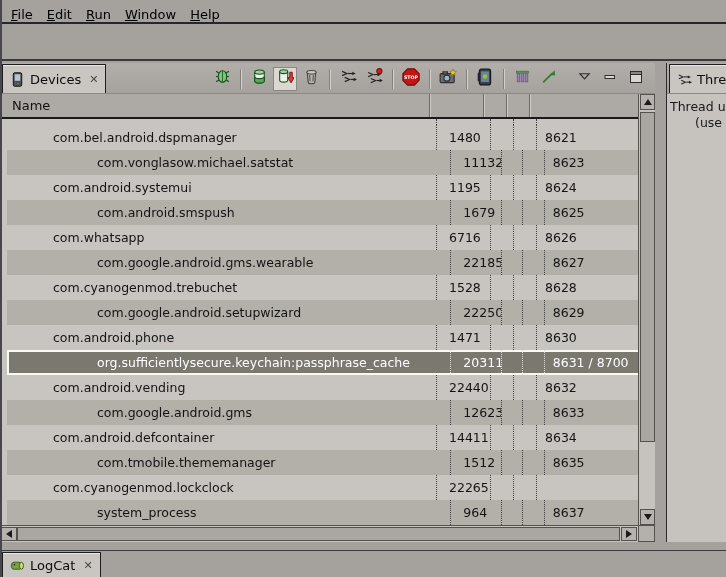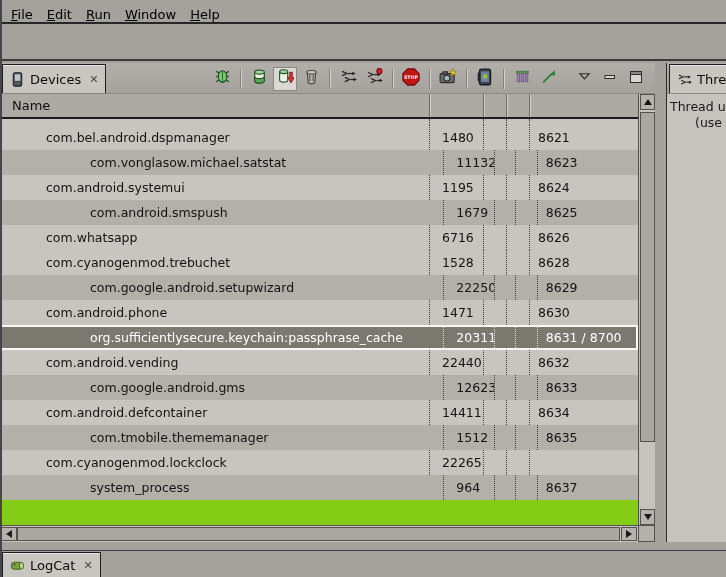--- a/index.html
+++ b/index.html
@@ -40,21 +40,21 @@
   .tgap{width:10px;}
 
   
   .table-header{position:absolute;left:0;top:31px;width:638px;height:25px;background:#adaaa5;
     border-bottom:2px solid #1a1a1a;display:flex;box-sizing:border-box;font-size:13px;color:#111;}
   .hcell{box-sizing:border-box;border-right:1px solid #6e6b66;box-shadow:inset 1px 0 0 #cfccc7;
     display:flex;align-items:center;}
   .hc-name{width:430px;padding-left:12px;}
   .hc-pid{width:54px;}.hc-e1{width:23px;}.hc-e2{width:23px;}.hc-port{width:108px;border-right:none;}
 
-  .rows{position:absolute;left:0;top:56px;width:638px;height:406px;overflow:hidden;background:#84cc16;}
+  .rows{position:absolute;left:7px;top:56px;width:638px;height:406px;overflow:hidden;background:#a21caf;}
   .row{display:flex;height:25px;background:#c8c4bf;font-size:12.5px;color:#141414;}
   .row.alt{background:#b3afa9;padding-left:44px;}
   .row.sliver{height:6px;}
   .cell{box-sizing:border-box;display:flex;align-items:center;overflow:hidden;white-space:nowrap;
     border-right:1px dotted #3f3f3f;}
   .c-name{width:430px;padding-left:46px;}
   .c-pid{width:54px;padding-left:12px;}
   .c-e1{width:23px;}.c-e2{width:23px;}
   .c-port{width:108px;padding-left:8px;border-right:none;}
   .row.selected{background:#7b7870;color:#ffffff;box-shadow:inset 0 0 0 2px #f8f8f5;}
@@ -310,20 +310,27 @@
         </div>
 
         <div class="row">
           <div class="cell c-name">com.whatsapp</div>
           <div class="cell c-pid">6716</div>
           <div class="cell c-e1"></div>
           <div class="cell c-e2"></div>
           <div class="cell c-port">8626</div>
         </div>
 
+        <div class="row alt">
+          <div class="cell c-name">com.google.android.gms.wearable</div>
+          <div class="cell c-pid">22185</div>
+          <div class="cell c-e1"></div>
+          <div class="cell c-e2"></div>
+          <div class="cell c-port">8627</div>
+        </div>
 
         <div class="row">
           <div class="cell c-name">com.cyanogenmod.trebuchet</div>
           <div class="cell c-pid">1528</div>
           <div class="cell c-e1"></div>
           <div class="cell c-e2"></div>
           <div class="cell c-port">8628</div>
         </div>
 
         <div class="row alt">

